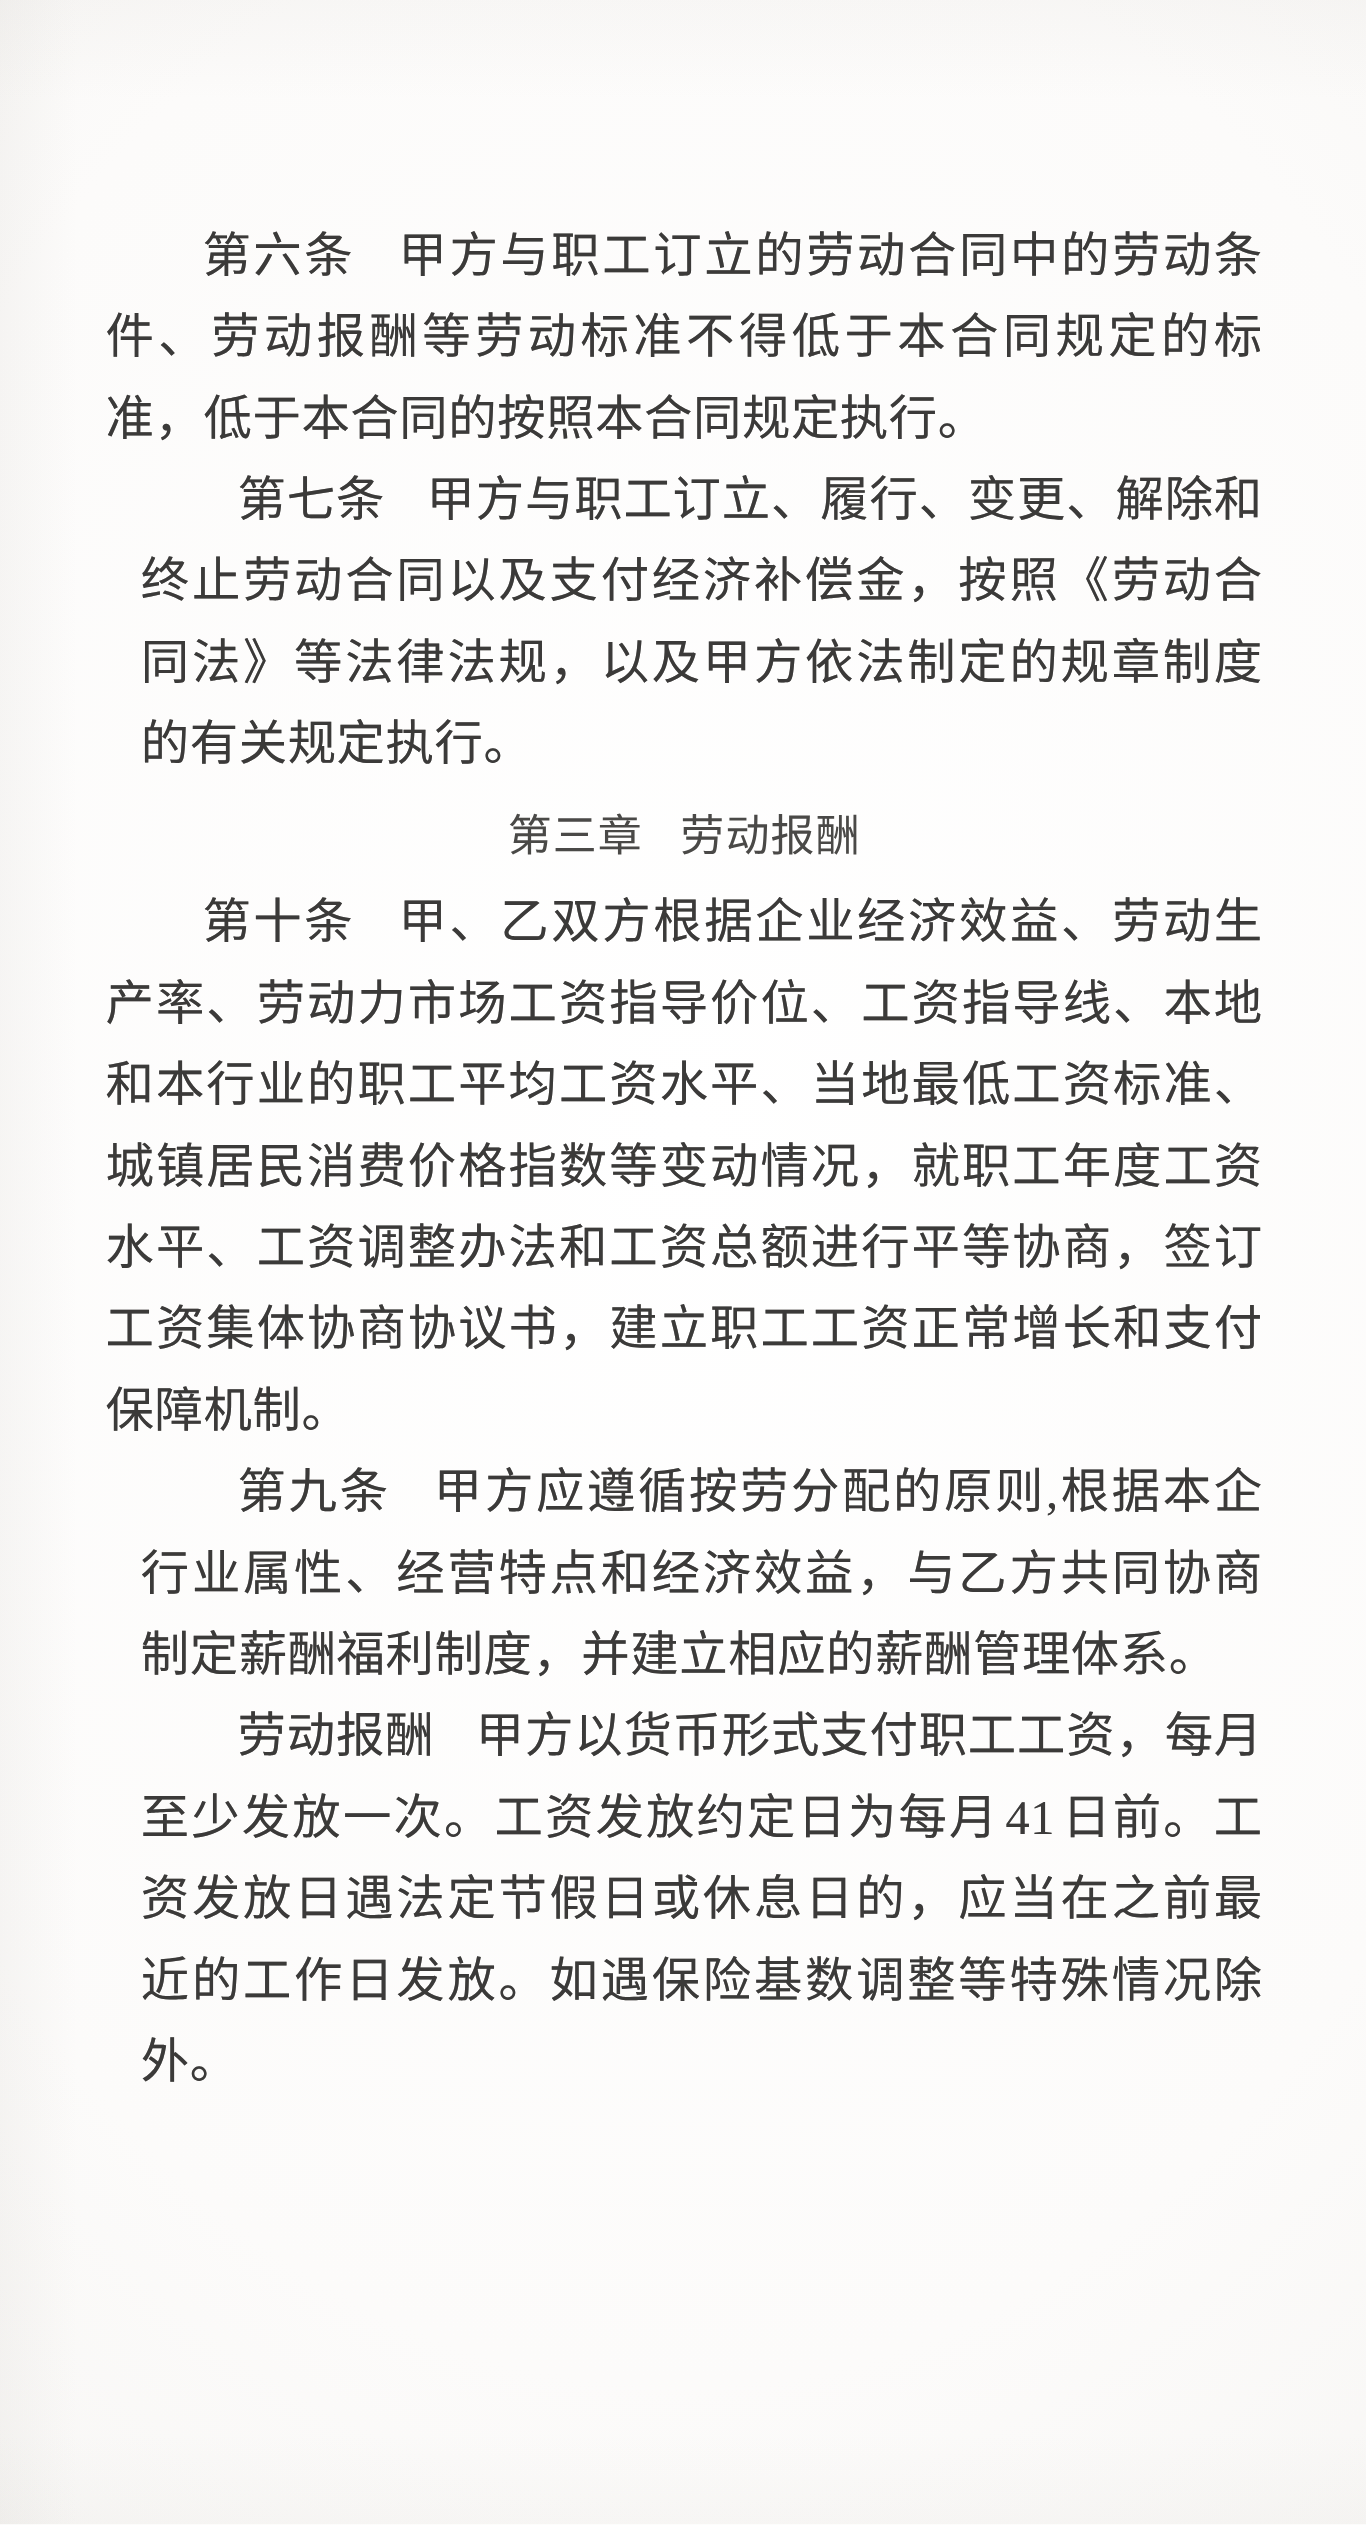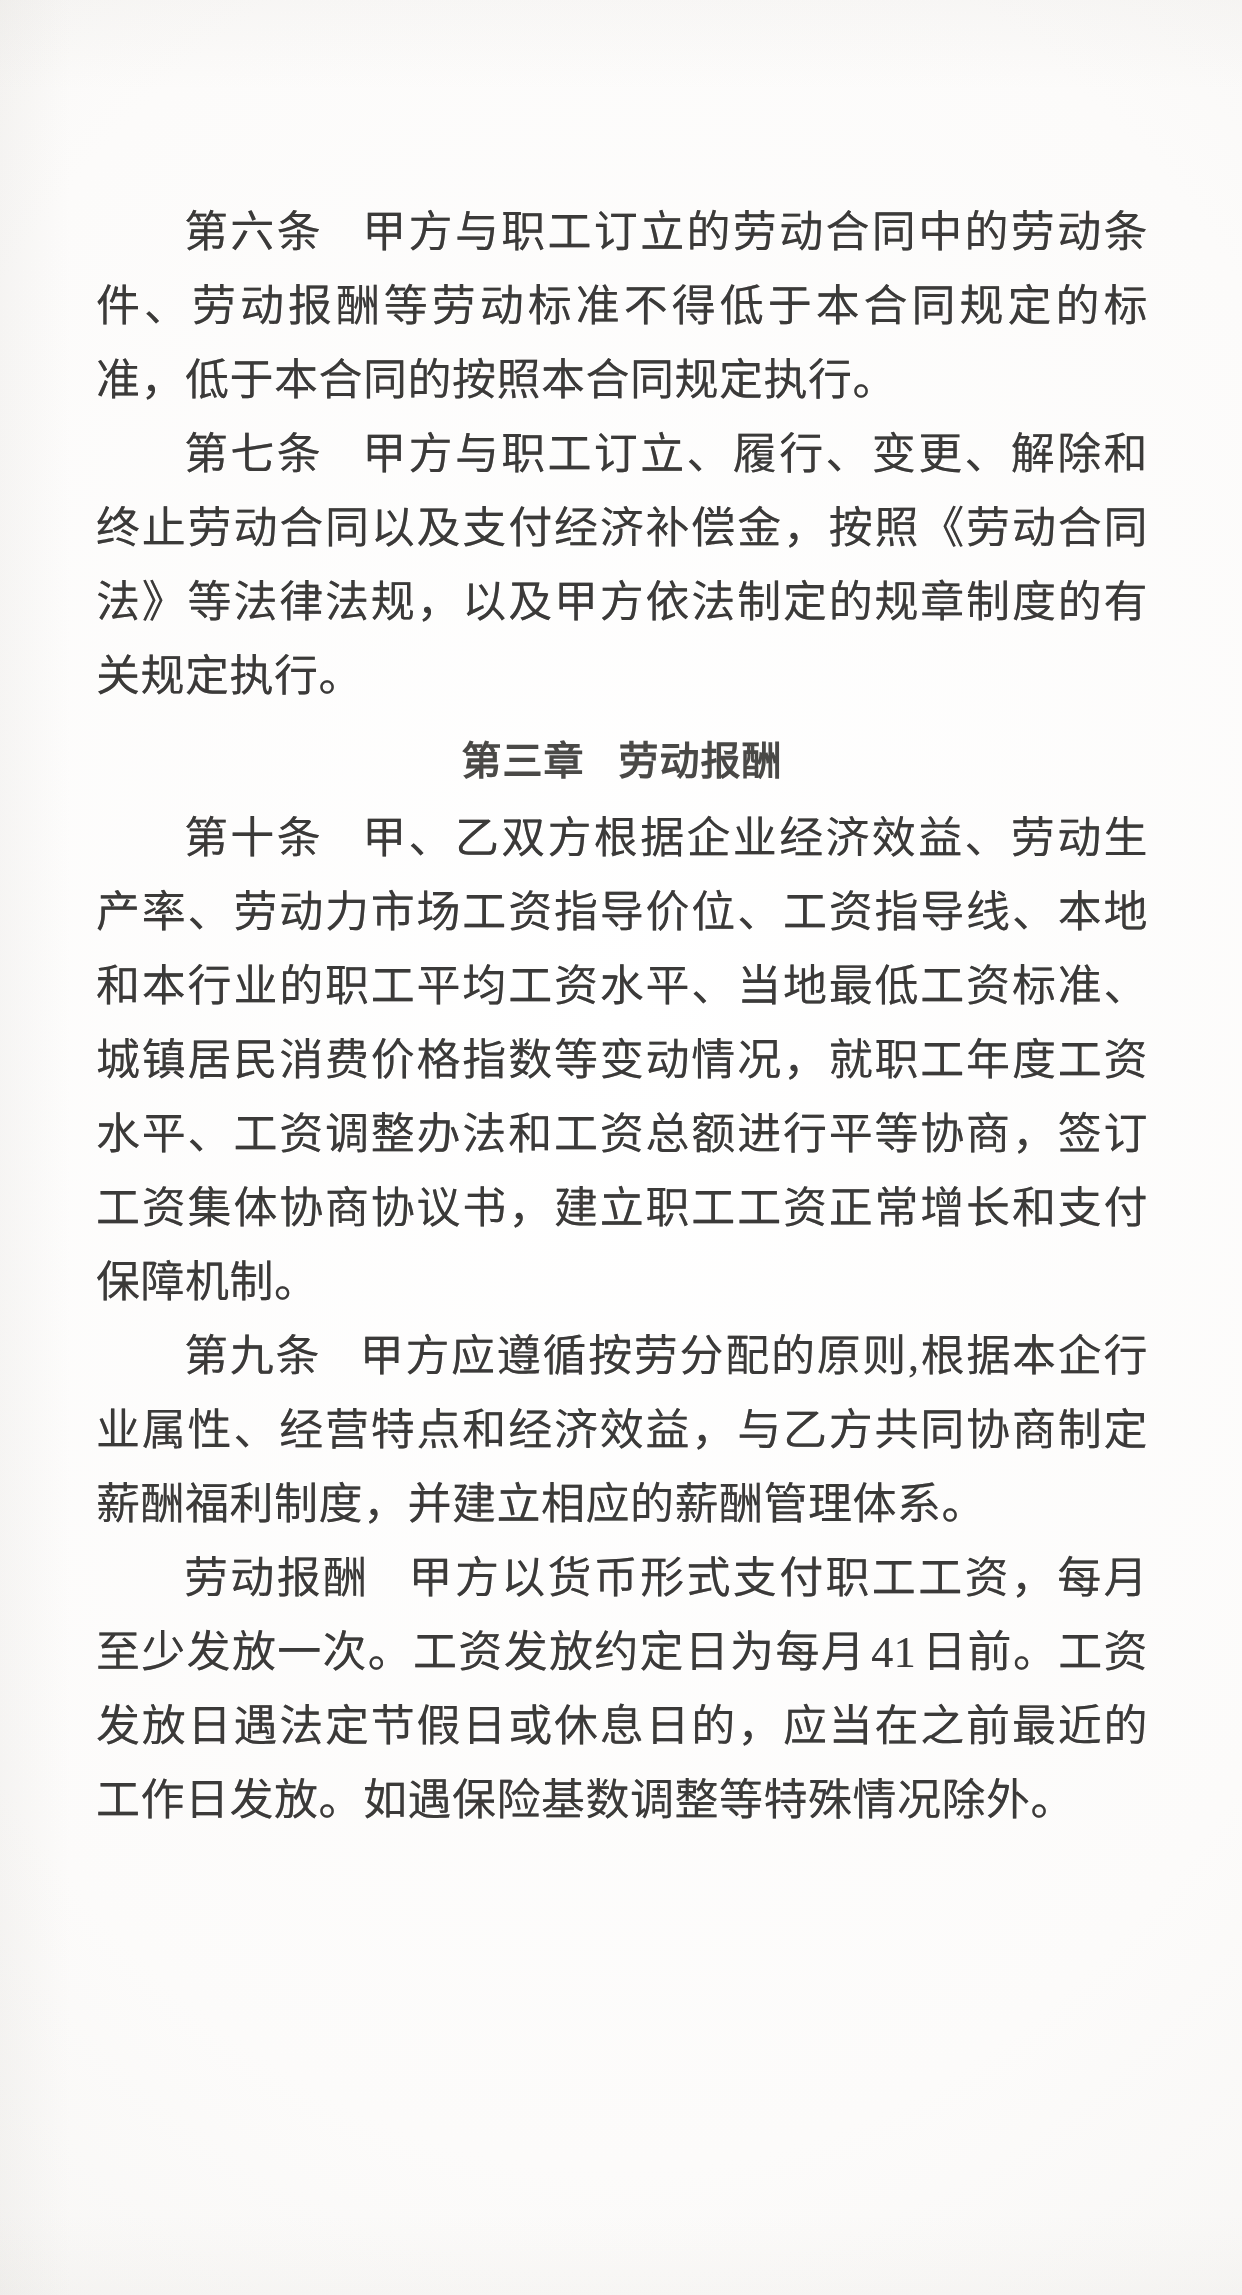--- a/index.html
+++ b/index.html
@@ -50,28 +50,29 @@
     text-justify: inter-ideograph;
     text-indent: 2em;
     letter-spacing: 0.5px;
     font-weight: 400;
     
     text-shadow: 0 0 0.35px rgba(60,58,56,0.55);
   }
 
   p.para + p.para {
     margin-top: 0;
+    margin-left: 32px;
   }
 
   h2.chapter {
     margin: 10px 0 4px 0;
     font-family: "DejaVu Sans", "Liberation Sans", sans-serif;
     font-size: 40px;
     line-height: 74px;
-    font-weight: 700;
+    font-weight: 400;
     color: #4a4947;
     text-align: center;
     letter-spacing: 1px;
     text-indent: 0;
   }
 
   
   .gap { display: inline-block; width: 0.85em; }
 
   

